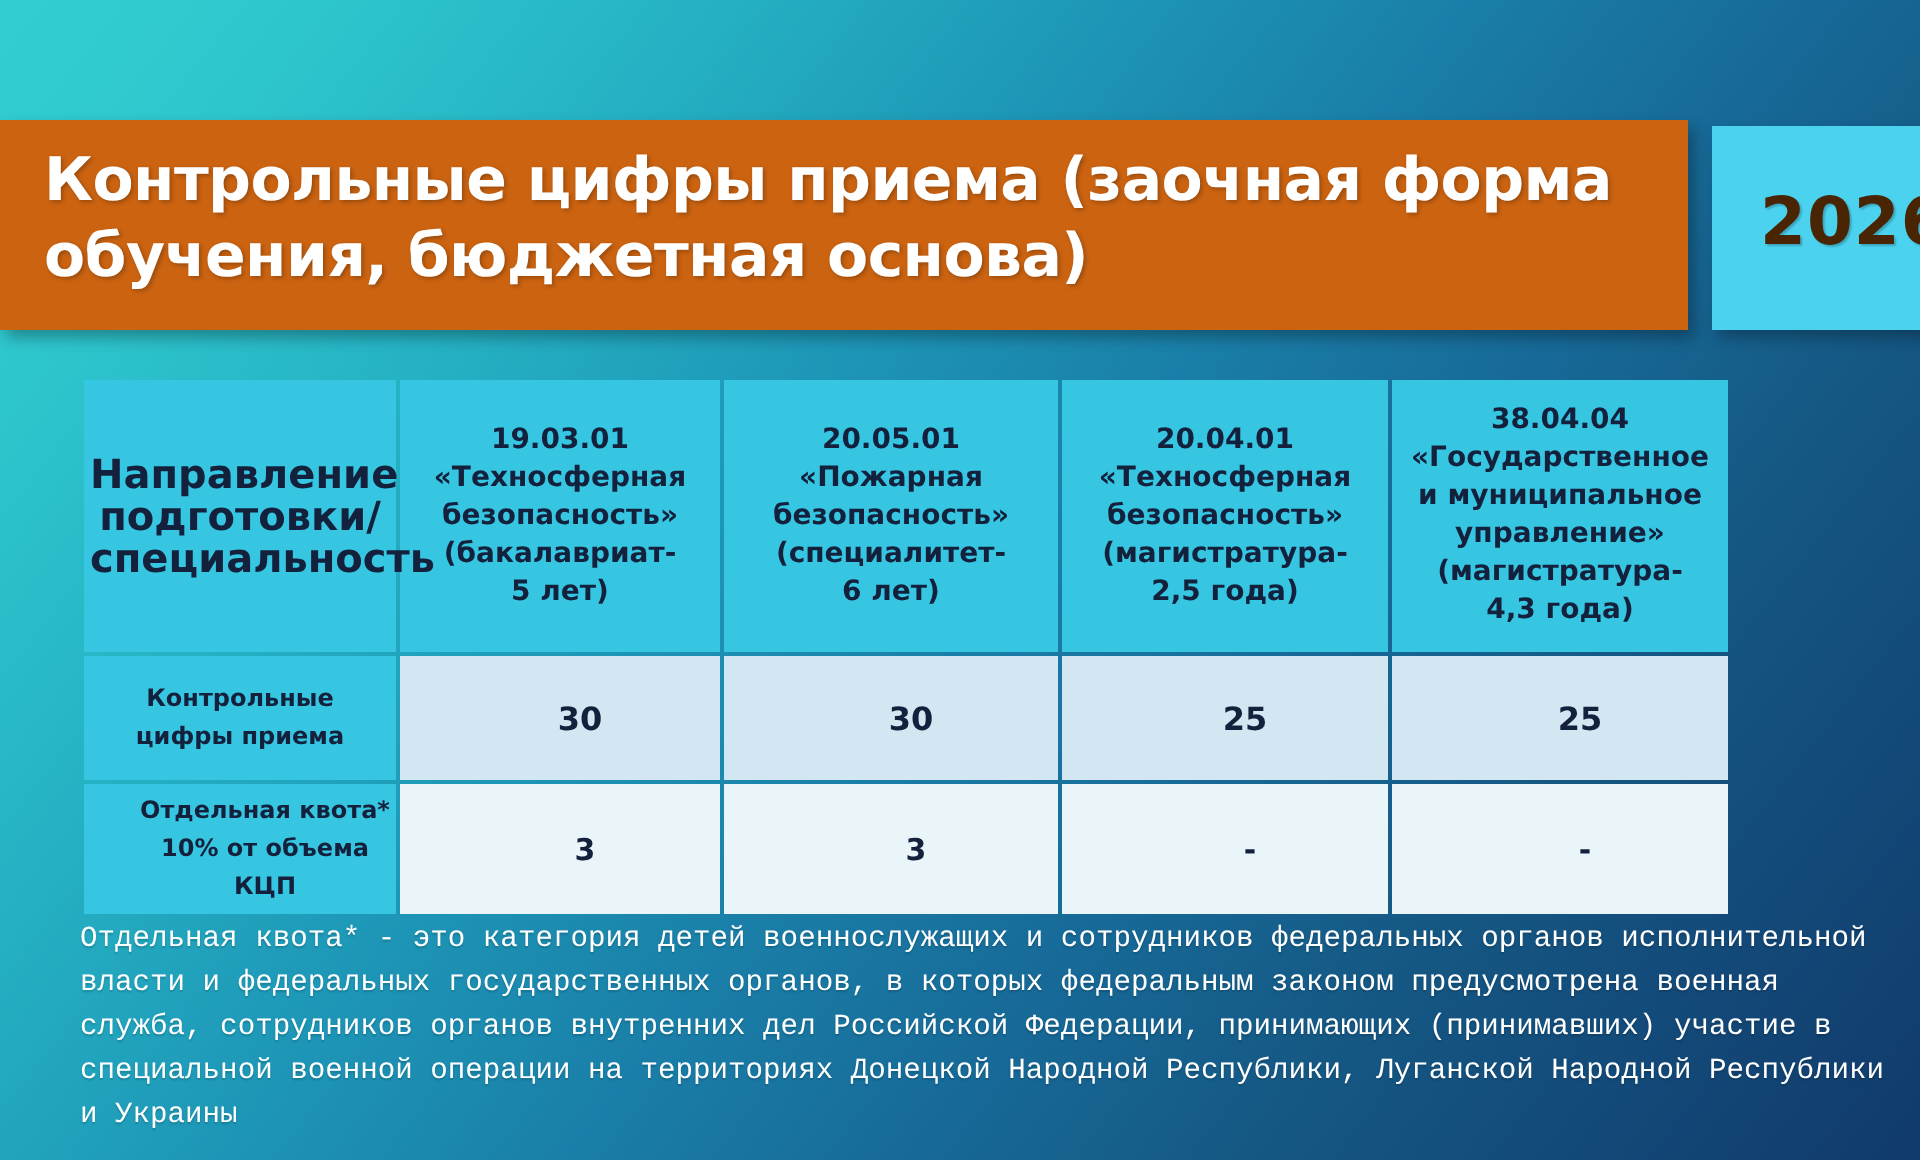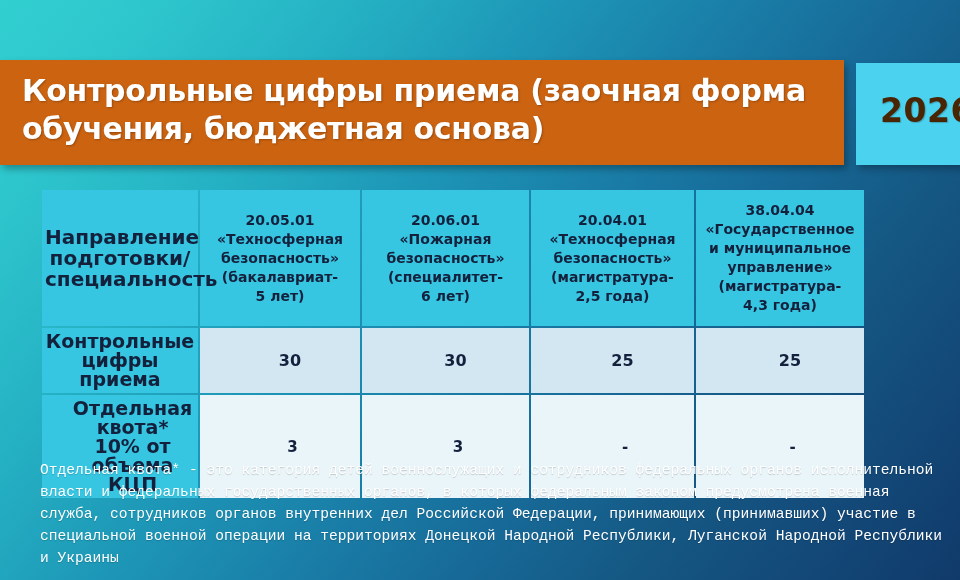--- a/index.html
+++ b/index.html
@@ -121,21 +121,21 @@
     white-space: pre-line;
   }
   tr.head td.label-cell {
     font-size: 20px;
     line-height: 21px;
   }
 
   
   tr.body td.label-cell {
     background: #36c6e2;
-    font-size: 19px;
+    font-size: 12px;
     font-weight: bold;
     line-height: 19px;
     white-space: pre-line;
     margin-top: 22px;
   }
   tr.r1 td.data-cell {
     background: #d2e7f1;
     font-size: 16px;
     font-weight: bold;
     padding-left: 23px;
@@ -183,26 +183,26 @@
         <col class="c-d1">
         <col class="c-d2">
         <col class="c-d3">
         <col class="c-d4">
       </colgroup>
       <tbody>
         <tr class="head">
           <td class="label-cell">Направление
 подготовки/
 специальность</td>
-          <td>20.05.01
+          <td>19.03.01
 «Техносферная
 безопасность»
 (бакалавриат-
 5 лет)</td>
-          <td>20.06.01
+          <td>20.05.01
 «Пожарная
 безопасность»
 (специалитет-
 6 лет)</td>
           <td>20.04.01
 «Техносферная
 безопасность»
 (магистратура-
 2,5 года)</td>
           <td>38.04.04

